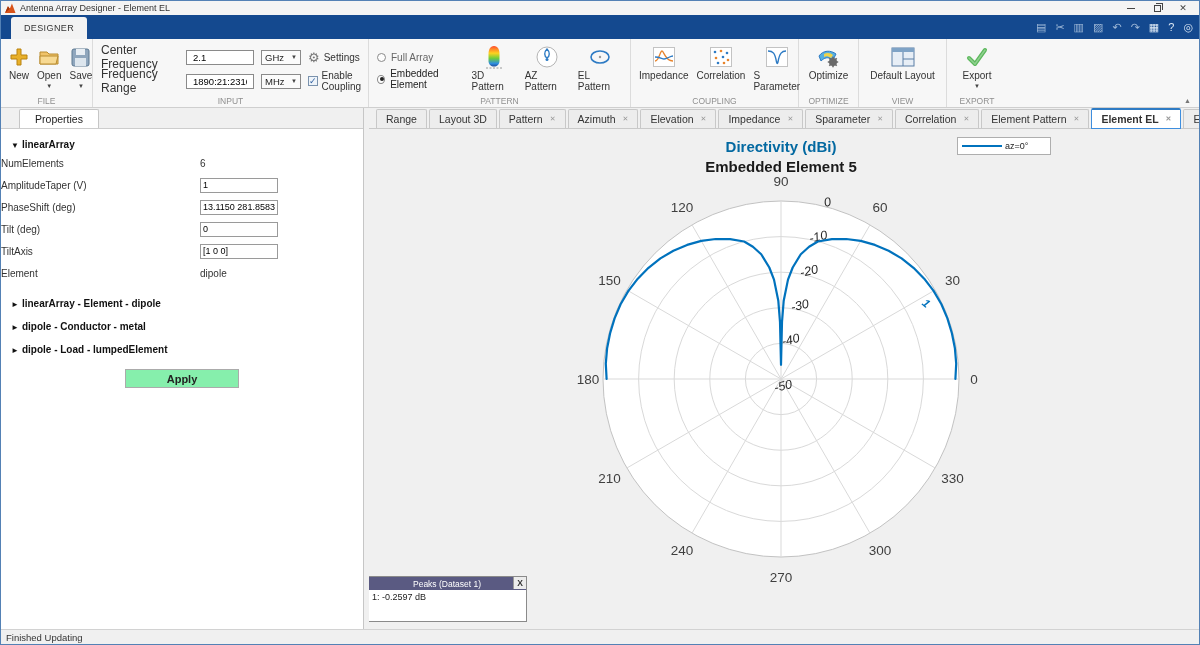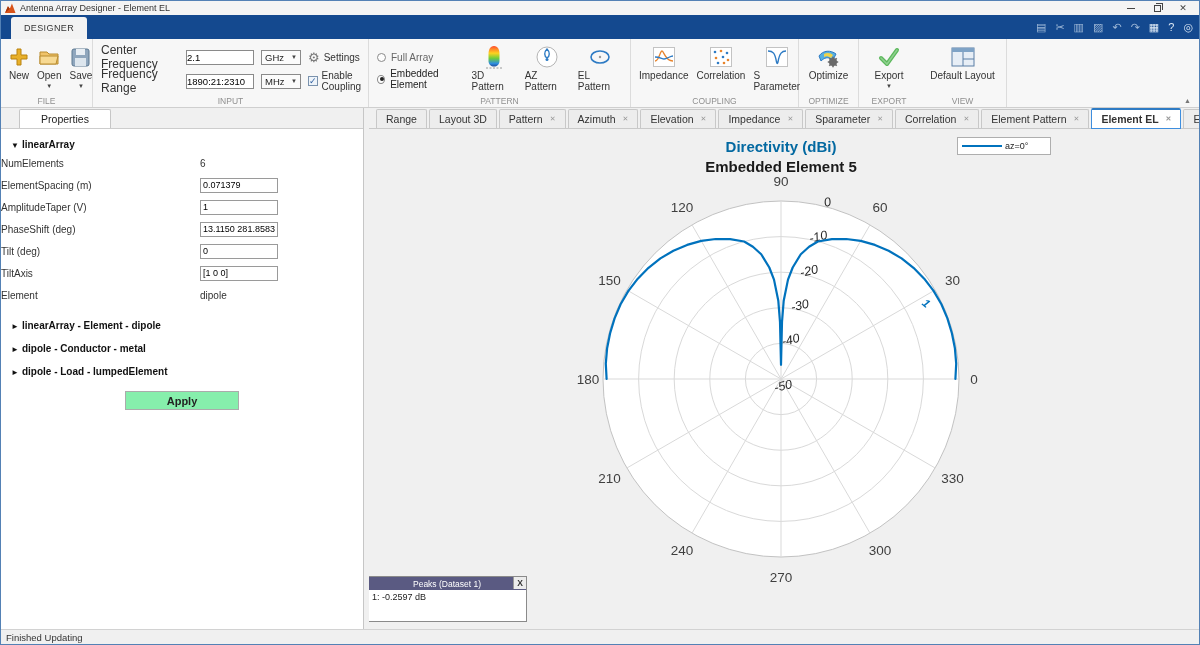--- a/index.html
+++ b/index.html
@@ -33,39 +33,39 @@
   .rsec-label { position:absolute; bottom:1px; left:0; right:0; text-align:center; font-size:8.5px; color:#8f8f8f; }
   .bigrow { display:flex; height:100%; align-items:flex-start; }
   .bigbtn { display:flex; flex-direction:column; align-items:center; padding:2px 4px; font-size:10px; color:#333; cursor:default; }
   .bigbtn .ic { height:26px; display:flex; align-items:center; justify-content:center; }
   .caret { font-size:6px; color:#444; margin-top:2px; height:7px; }
   
   .inputgrid { display:grid; grid-template-columns:80px 70px 42px auto; grid-auto-rows:24px; align-items:center;
                column-gap:5px; padding:3px 2px 0 4px; }
   .flabel { font-size:12px; color:#333; }
   .finput { width:68px; height:15px; border:1px solid #8a8a8a; background:#fff; font-size:9.5px;
-            font-family:"Liberation Sans",sans-serif; padding:0 0; }
+            font-family:"Liberation Sans",sans-serif; padding:0 6px; }
   .unitbox { width:40px; height:15px; border:1px solid #8a8a8a; background:#fbfbfb; font-size:9.5px;
              display:flex; align-items:center; justify-content:space-between; padding:0 3px; color:#222; }
   .unitbox .dn { font-size:6px; color:#444; }
   .inlinebtn { display:flex; align-items:center; gap:4px; font-size:10px; color:#333; }
   .gear { font-size:13px; color:#777; line-height:1; }
   .chk { width:10px; height:10px; border:1px solid #7a92ad; background:#eef4fa; font-size:9px; color:#2f5e9e;
          display:flex; align-items:center; justify-content:center; line-height:1; }
   .radiorow { display:flex; align-items:center; gap:5px; height:22px; font-size:10px; color:#444; }
   .radio { width:9px; height:9px; border:1px solid #8a8a8a; border-radius:50%; background:#fdfdfd; position:relative; }
   .radio.sel:before { content:""; position:absolute; left:1.5px; top:1.5px; width:4px; height:4px; border-radius:50%; background:#222; }
 
   
   .collapse-arrow { position:absolute; right:8px; bottom:3px; font-size:7px; color:#777; }
 
   
   .props { position:absolute; top:107px; left:0; width:363px; bottom:15px; background:#fff; border-right:1px solid #c6c6c6; }
   .props-tabstrip { height:21px; background:#f0f0f0; border-bottom:1px solid #cdcdcd; display:flex; padding-left:18px; }
-  .props-tab { width:92px; background:#fff; border:1px solid #c6c6c6; border-bottom:none; border-radius:2px 2px 0 0;
+  .props-tab { width:80px; background:#fff; border:1px solid #c6c6c6; border-bottom:none; border-radius:2px 2px 0 0;
                display:flex; align-items:center; justify-content:center; font-size:10.5px; color:#222; margin-top:1px; }
   .sect-header { font-size:10px; font-weight:bold; color:#111; padding:10px 14px 2px 10px; }
   .tri { font-size:8px; margin-right:3px; }
   .proprow { display:flex; align-items:center; height:22px; font-size:10px; color:#333; }
   .proprow .plabel { width:199px; }
   .proprow .pinput { width:78px; height:15px; border:1px solid #9a9a9a; background:#fff; font-size:9px;
                      font-family:"Liberation Sans",sans-serif; padding:0 2px; }
   .proprow .pstatic { font-size:10px; color:#333; }
   .collapsed-sec { font-size:10px; font-weight:bold; color:#111; padding:6px 0 6px 10px; }
   .applybtn { display:block; width:114px; height:19px; margin:8px auto 0 auto; background:#86efac;
@@ -308,73 +308,69 @@
                 <circle cx="17" cy="16" r="1.6" fill="#f7f7f7"></circle>
               <path d="M17 10.8 L17 21.2 M11.8 16 L22.2 16 M13.3 12.3 L20.7 19.7 M13.3 19.7 L20.7 12.3" stroke="#6a6a6a" stroke-width="1.6"></path>
             </svg>
           </span>
           <span>Optimize</span>
         </div>
       </div>
       <div class="rsec-label">OPTIMIZE</div>
     </div>
 
-    <div class="rsec" style="width:60px; border-right:none;">
-      <div class="bigrow" style="justify-content:center;">
-        <div class="bigbtn">
-          <span class="ic">
-            <svg width="22" height="20" viewBox="0 0 22 20">
-                <path d="M3 11 L9 17 L19 3" fill="none" stroke="#5cb85c" stroke-width="4" stroke-linecap="round" stroke-linejoin="round"></path>
-                <path d="M3 11 L9 17 L19 3" fill="none" stroke="#8fd08f" stroke-width="1.5" stroke-linecap="round"></path>
-              </svg>
-          </span>
-          <span>Export</span>
-          <span class="caret">▼</span>
-        </div>
-      </div>
-      <div class="rsec-label">EXPORT</div>
-    </div>
-
     <div class="rsec" style="width:88px;">
       <div class="bigrow" style="justify-content:center;">
         <div class="bigbtn">
           <span class="ic">
             <svg width="24" height="20" viewBox="0 0 24 20">
                 <rect x="1" y="1" width="22" height="18" fill="#e7eef6" stroke="#5b7fa6"></rect>
               <rect x="1" y="1" width="22" height="4" fill="#7fa3c6"></rect>
               <line x1="12" y1="5" x2="12" y2="19" stroke="#5b7fa6"></line>
               <line x1="12" y1="12" x2="23" y2="12" stroke="#5b7fa6"></line>
               </svg>
           </span>
           <span>Default Layout</span>
         </div>
       </div>
       <div class="rsec-label">VIEW</div>
     </div>
 
+    <div class="rsec" style="width:60px; border-right:none;">
+      <div class="bigrow" style="justify-content:center;">
+        <div class="bigbtn">
+          <span class="ic">
+            <svg width="22" height="20" viewBox="0 0 22 20">
+                <path d="M3 11 L9 17 L19 3" fill="none" stroke="#5cb85c" stroke-width="4" stroke-linecap="round" stroke-linejoin="round"></path>
+                <path d="M3 11 L9 17 L19 3" fill="none" stroke="#8fd08f" stroke-width="1.5" stroke-linecap="round"></path>
+              </svg>
+          </span>
+          <span>Export</span>
+          <span class="caret">▼</span>
+        </div>
+      </div>
+      <div class="rsec-label">EXPORT</div>
+    </div>
+
     <div style="flex:1; position:relative;">
       <span class="collapse-arrow">▲</span>
     </div>
   </div>
 
   <div class="props">
     <div class="props-tabstrip">
       <div class="props-tab">Properties</div>
     </div>
     <div class="sect-header">
       <span class="tri">▼</span><span>linearArray</span>
     </div>
 
     <div class="proprow">
       <span class="plabel">NumElements</span>
       <span class="pstatic">6</span>
-    </div>
-    <div class="proprow">
-      <span class="plabel">ElementSpacing (m)</span>
-      <input class="pinput" value="0.071379" style="">
     </div>
     <div class="proprow">
       <span class="plabel">AmplitudeTaper (V)</span>
       <input class="pinput" value="1" style="">
     </div>
     <div class="proprow">
       <span class="plabel">PhaseShift (deg)</span>
       <input class="pinput" value="13.1150 281.8583]" style="">
     </div>
     <div class="proprow">

